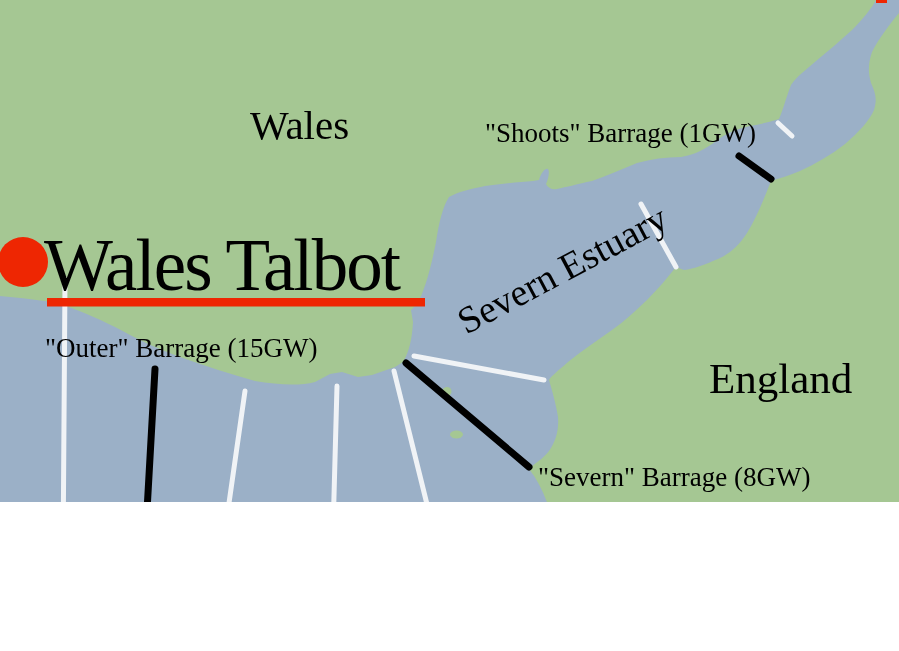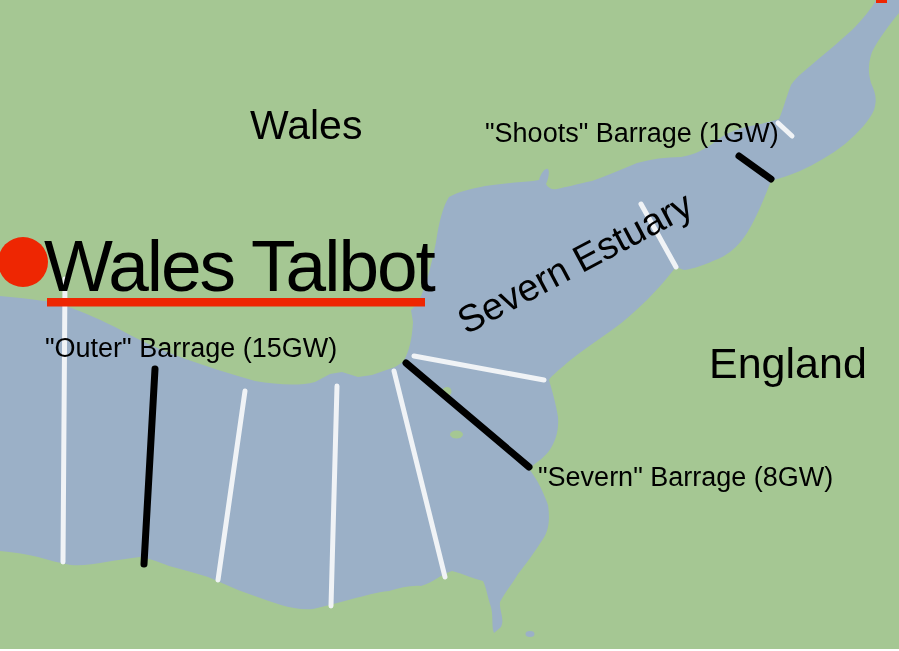--- a/index.html
+++ b/index.html
@@ -1,32 +1,32 @@
 <!DOCTYPE html>
 <html><head>
 <meta charset="utf-8">
 <style>
   html, body { margin: 0; padding: 0; }
   .map-canvas {
     position: relative;
     width: 899px;
-    height: 649px;
+    height: 502px;
     overflow: hidden;
     background: #a5c793;
-    font-family: Liberation Sans, sans-serif;
+    font-family: Liberation Serif, serif;
   }
   .map-canvas svg { position: absolute; left: 0; top: 0; display: block; }
   .label {
     position: absolute;
     color: #000;
     white-space: nowrap;
     line-height: 1.1;
   }
   .label-wales    { left: 250px; top: 103px; font-size: 41px; }
-  .label-england  { left: 709px; top: 340px; font-size: 43px; }
+  .label-england  { left: 709px; top: 355px; font-size: 43px; }
   .label-port     { left: 44px;  top: 226px; font-size: 73px; letter-spacing: -2px; }
   .label-estuary  {
     left: 470px; top: 300px; height: 42px; line-height: 42px;
     font-size: 38px;
     transform-origin: left bottom;
     transform: rotate(-28deg);
   }
   .label-shoots   { left: 485px; top: 119px; font-size: 27px; }
   .label-outer    { left: 45px;  top: 334px; font-size: 27px; }
   .label-severn-b { left: 538px; top: 463px; font-size: 27px; }

